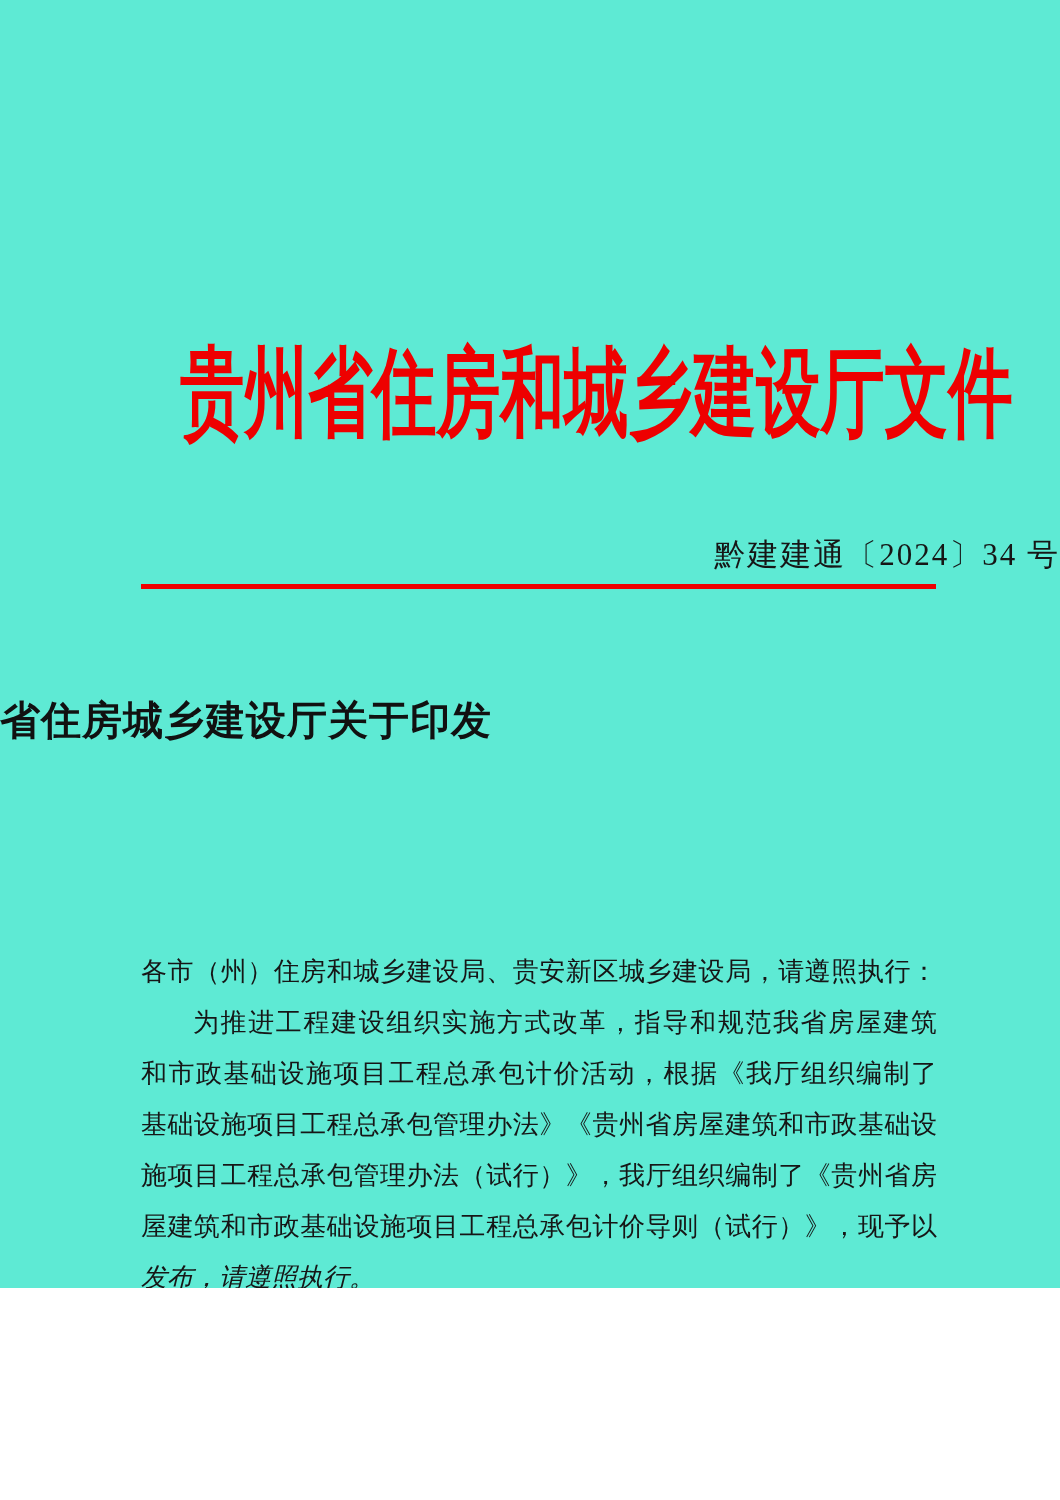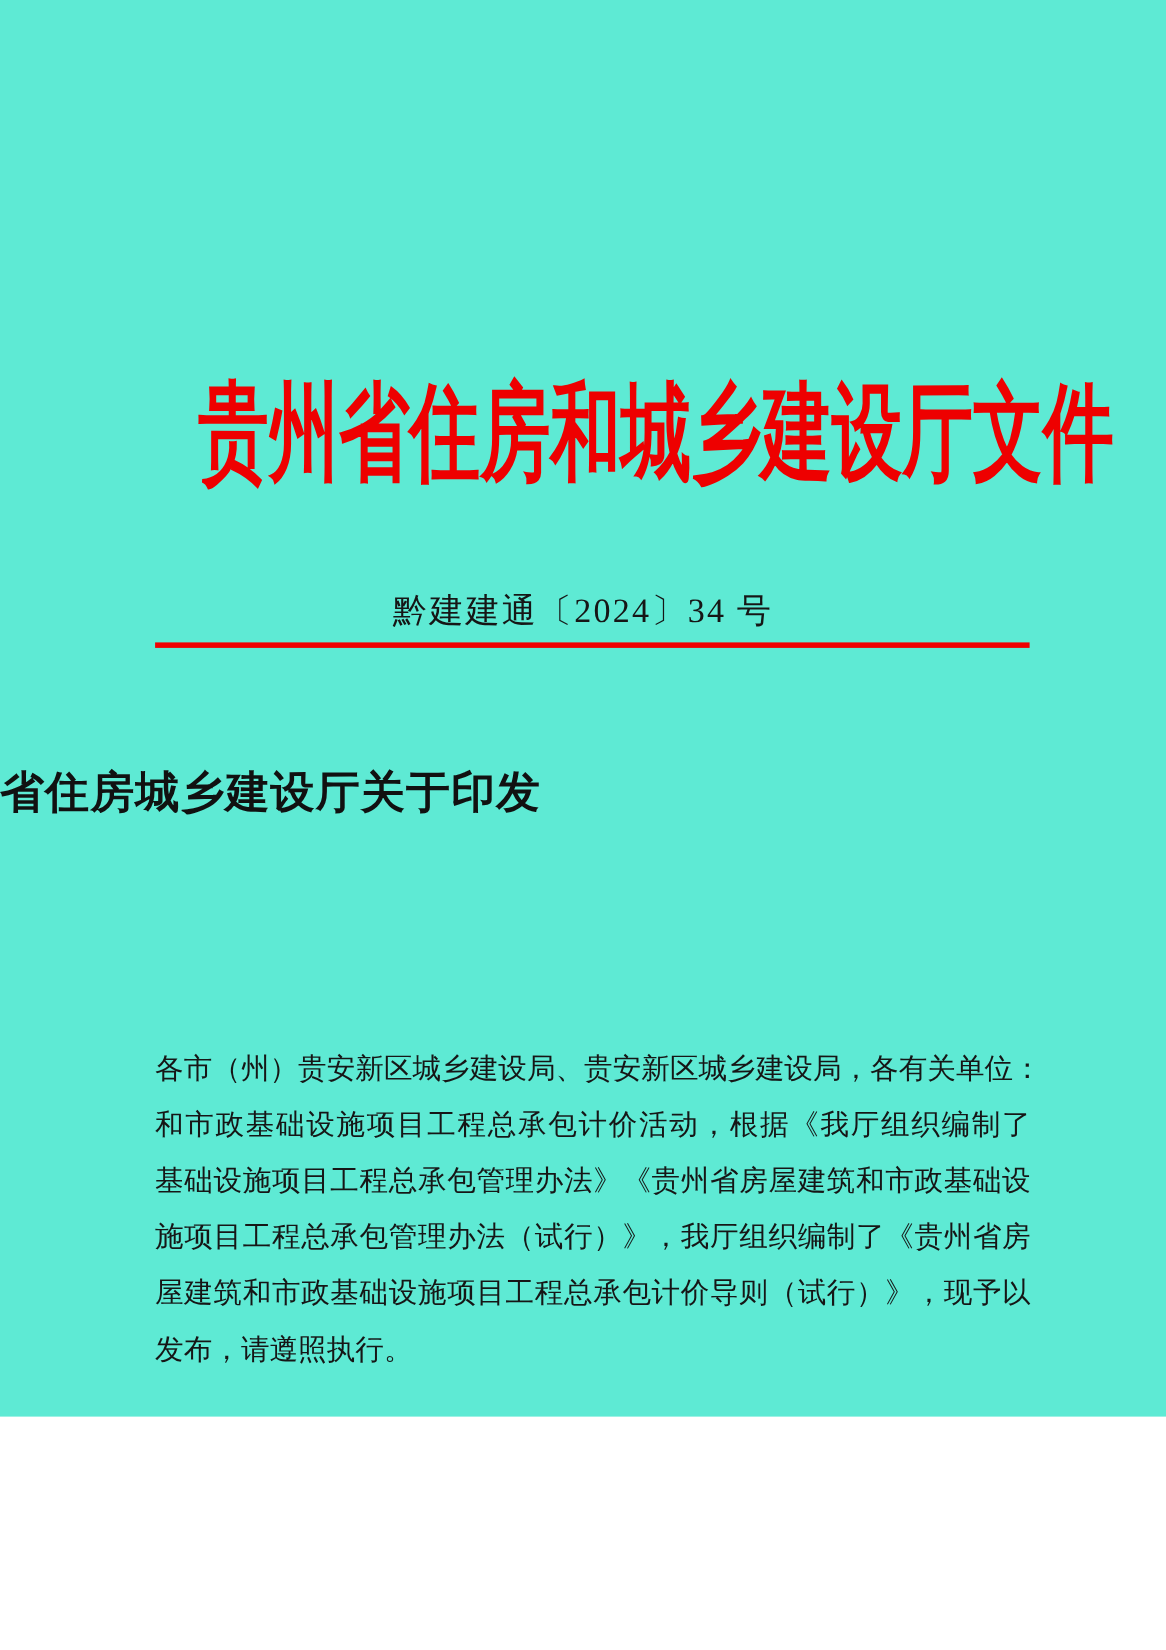--- a/index.html
+++ b/index.html
@@ -26,21 +26,21 @@
     color: var(--doc-red, #ee0000);
     white-space: nowrap;
     transform: scaleX(0.66);
     transform-origin: 50% 50%;
   }
   .doc-number {
     position: absolute;
     top: 534px;
     left: 0;
     width: 100%;
-    text-align: center;
+    text-align: right;
     font-size: 31px;
     letter-spacing: 2px;
     color: #161616;
   }
   .red-line {
     position: absolute;
     top: 584px;
     left: 141px;
     width: 795px;
     height: 5px;
@@ -70,20 +70,21 @@
   .body-line {
     text-align: justify;
     text-align-last: justify;
     text-justify: inter-character;
     white-space: nowrap;
   }
   .body-line.indent { text-indent: 52px; }
   .body-line.plain {
     text-align: left;
     text-align-last: left;
+    font-style: italic;
   }
   .page-number {
     position: absolute;
     top: 1322px;
     right: 160px;
     font-size: 27px;
     letter-spacing: 3px;
     color: #161616;
     white-space: nowrap;
   }
@@ -97,21 +98,22 @@
 
   <div class="doc-number">黔建建通〔2024〕34 号</div>
 
   <div class="red-line"></div>
 
   <div class="notice-title">
     <div>省住房城乡建设厅关于印发</div>
   </div>
 
   <div class="notice-body">
-    <div class="body-line">各市（州）贵安新区城乡建设局、贵安新区城乡建设局，各有关单位：</div>
+    <div class="body-line">各市（州）住房和城乡建设局、贵安新区城乡建设局，请遵照执行：</div>
+    <div class="body-line indent">为推进工程建设组织实施方式改革，指导和规范我省房屋建筑</div>
     <div class="body-line">和市政基础设施项目工程总承包计价活动，根据《我厅组织编制了</div>
     <div class="body-line">基础设施项目工程总承包管理办法》《贵州省房屋建筑和市政基础设</div>
     <div class="body-line">施项目工程总承包管理办法（试行）》，我厅组织编制了《贵州省房</div>
     <div class="body-line">屋建筑和市政基础设施项目工程总承包计价导则（试行）》，现予以</div>
     <div class="body-line plain">发布，请遵照执行。</div>
   </div>
 
   <div class="page-number">— 1 —</div>
 
 </div>

